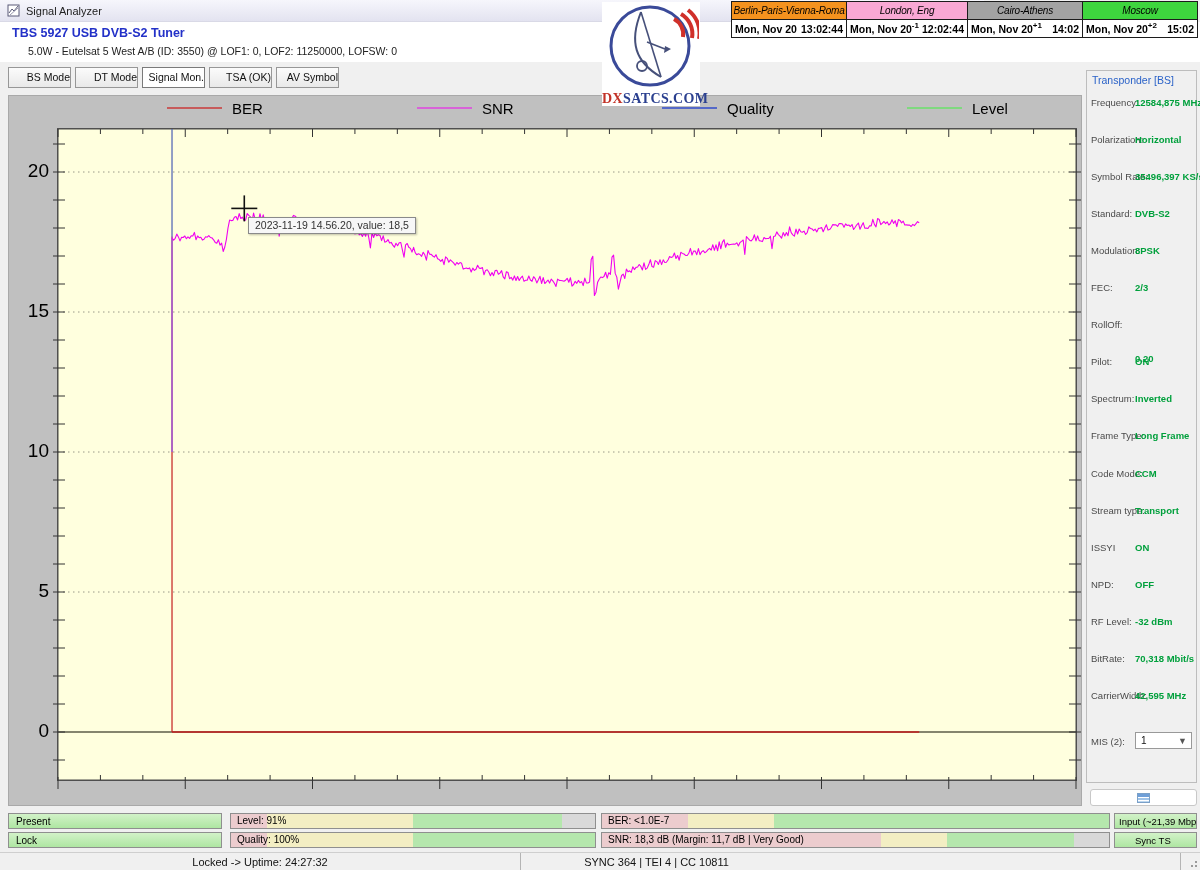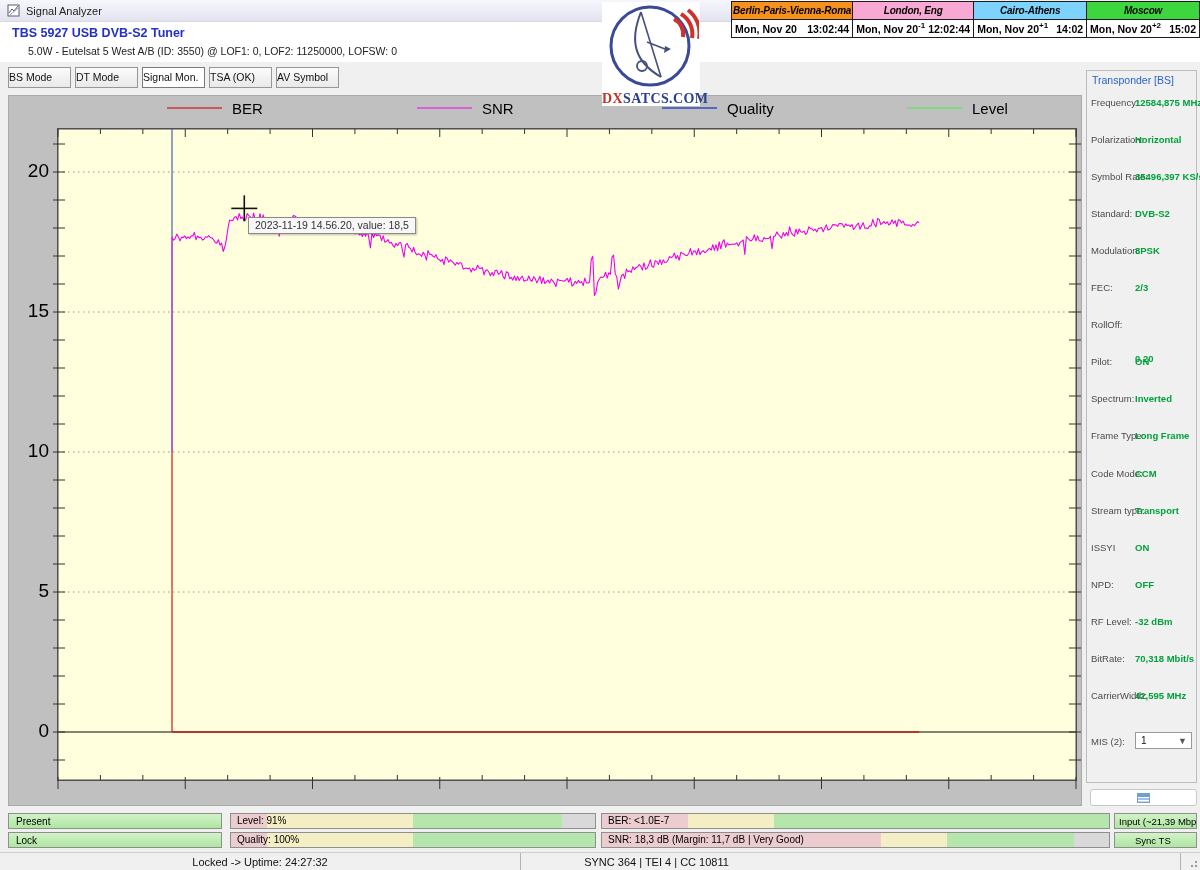--- a/index.html
+++ b/index.html
@@ -8,34 +8,34 @@
 
   
   .titlebar{position:absolute;left:0;top:0;width:984px;height:22px;background:linear-gradient(#f6f6fc,#e3e3f0);border-bottom:1px solid #d9d9e6;display:flex;align-items:center;gap:6px;padding-left:7px;box-sizing:border-box;font-size:11px;color:#222}
   .header-strip{position:absolute;left:0;top:22px;width:1200px;height:40px;background:#ffffff}
   .tuner-title{position:absolute;left:12px;top:26px;font-size:12.5px;font-weight:700;color:#2331c8}
   .tuner-sub{position:absolute;left:28px;top:45px;font-size:10.5px;color:#222}
 
   
   .clocks{position:absolute;left:731px;top:1px;border-collapse:collapse;table-layout:fixed}
   .clocks td{border:1px solid #1c1c1c;width:115px;height:18px;box-sizing:border-box;overflow:hidden;white-space:nowrap}
-  .clock-head{font-style:italic;font-weight:700;font-size:10px;text-align:center;letter-spacing:-0.2px;color:#000;padding:0 1px}
+  .clock-head{font-style:italic;font-weight:400;font-size:10px;text-align:center;letter-spacing:-0.2px;color:#000;padding:0 1px}
   .clock-body{background:#fff;font-size:10.5px;font-weight:700;color:#000;padding:0 3px}
   .clock-body .row{display:flex;align-items:center;height:100%}
   .clock-body .time{margin-left:auto}
   .clock-body .off{font-size:8px;margin-right:3px;margin-bottom:7px}
 
   
   .logo{position:absolute;left:602px;top:2px;width:98px;height:104px;background:#fff;text-align:center;z-index:5}
   .logo-text{font-family:"Liberation Serif",serif;font-weight:700;font-size:14px;letter-spacing:.4px;margin-top:-3px}
   .logo-text .dx{color:#c23227}
   .logo-text .rest{color:#2a3f8f}
 
   
-  .tab{position:absolute;top:67px;height:21px;width:63px;background:linear-gradient(#fbfbfb,#e9e9e9);border:1px solid #979797;box-sizing:border-box;font-size:10.5px;color:#111;text-align:left;line-height:18px;cursor:default}
+  .tab{position:absolute;top:67px;height:21px;width:63px;background:linear-gradient(#fbfbfb,#e9e9e9);border:1px solid #979797;box-sizing:border-box;font-size:10.5px;color:#111;text-align:right;line-height:18px;cursor:default}
   .tab.active{background:#fff;border-color:#7a7a7a}
 
   
   .panel{position:absolute;left:8px;top:95px;width:1074px;height:711px;background:#c0c0c0;border:1px solid #a9a9a9;box-sizing:border-box}
   .legend-item{position:absolute;top:3px;height:18px;display:flex;align-items:center;gap:10px;font-size:15px;color:#000}
   .leg-line{width:55px;height:2px}
   .ylab{position:absolute;width:38px;text-align:right;font-size:19px;color:#000;left:2px}
   .plot{position:absolute;left:48px;top:32px;width:1018px;height:651px;background:#ffffde;border:1px solid #555;box-sizing:content-box}
   .plot svg{position:absolute;inset:0;overflow:visible}
   .tooltip{position:absolute;left:190px;top:88px;background:#f7f7f7;border:1px solid #8a8a8a;box-shadow:1px 1px 2px rgba(0,0,0,.25);font-size:10.5px;color:#333;padding:1px 6px 2px;white-space:nowrap}
@@ -79,21 +79,21 @@
 
   <div class="header-strip"></div>
   <div class="tuner-title">TBS 5927 USB DVB-S2 Tuner</div>
   <div class="tuner-sub">5.0W - Eutelsat 5 West A/B (ID: 3550) @ LOF1: 0, LOF2: 11250000, LOFSW: 0</div>
 
   <table class="clocks">
       <tbody id="clocks">
         <tr>
           <td class="clock-head" style="background: rgb(245, 146, 30);">Berlin-Paris-Vienna-Roma</td>
           <td class="clock-head" style="background: #f9a8d4;">London, Eng</td>
-          <td class="clock-head" style="background: #7dd3fc;">Cairo-Athens</td>
+          <td class="clock-head" style="background: #a3a3a3;">Cairo-Athens</td>
           <td class="clock-head" style="background: rgb(62, 214, 62);">Moscow</td>
         </tr>
         <tr>
           <td class="clock-body">
             <div class="row">
               <span>Mon, Nov 20</span>
               <span class="time">13:02:44</span>
             </div>
           </td>
           <td class="clock-body">

